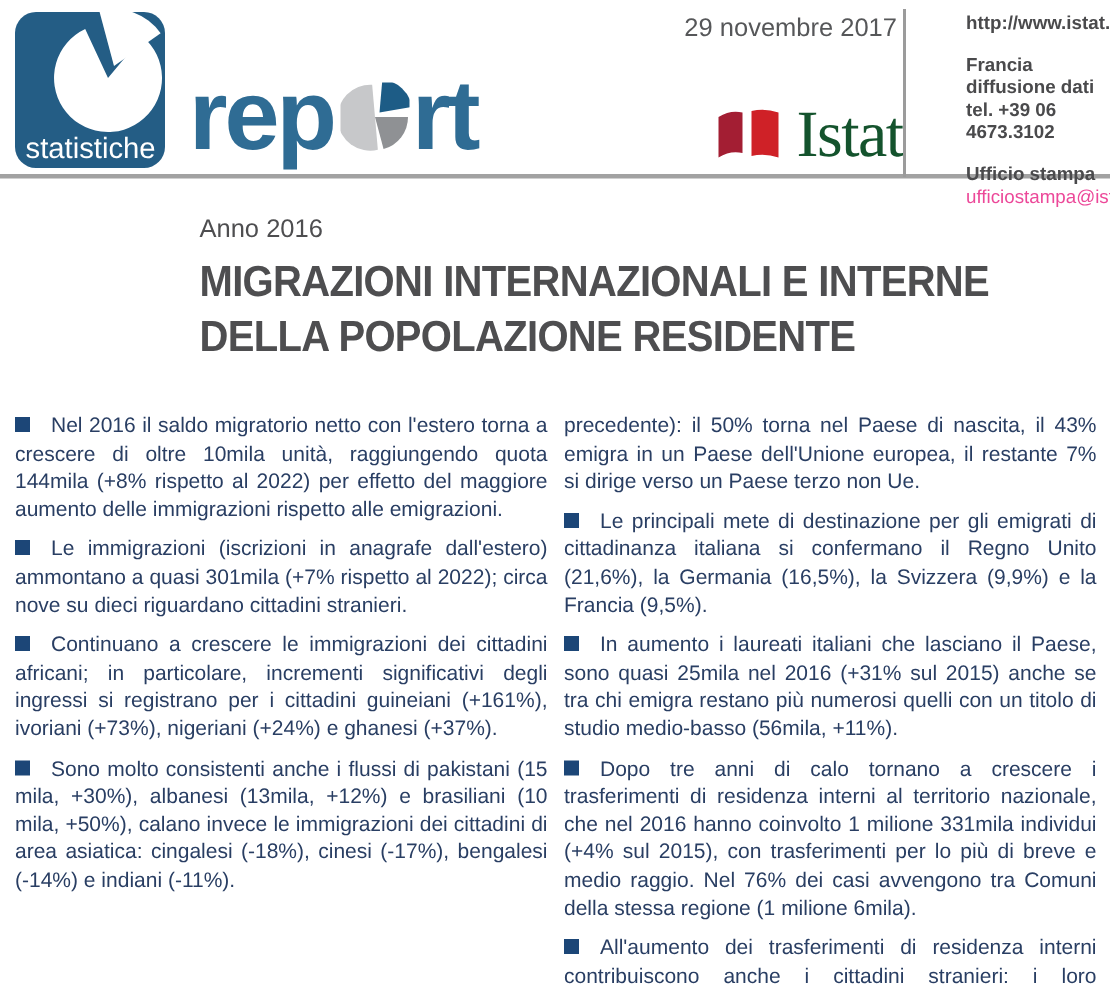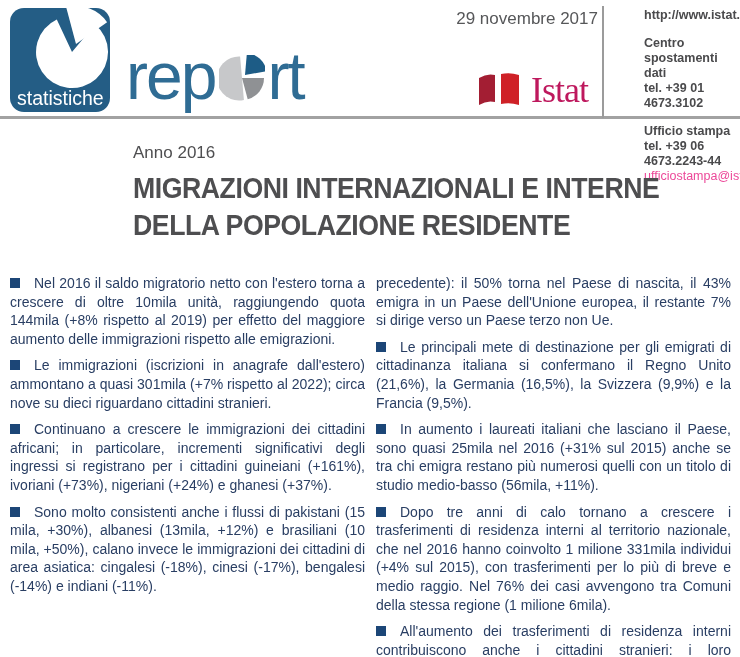--- a/index.html
+++ b/index.html
@@ -11,34 +11,34 @@
   }
 
   
   .header { position:relative; height:119px; border-bottom:3px solid #a2a2a2; }
 
   .logo-square { position:absolute; left:10px; top:8px; width:100px; height:104px; }
 
   .report-word {
     position:absolute; left:126px; top:47px;
     display:flex; align-items:flex-end;
-    color:#2f6c94; font-size:66px; font-weight:400; letter-spacing:-2px; line-height:58px;
+    color:#2f6c94; font-size:66px; font-weight:700; letter-spacing:-2px; line-height:58px;
   }
   .report-word .pie-o { margin:0 2px 4px 4px; }
 
   .header-date {
     position:absolute; left:420px; top:9px; width:178px;
     text-align:right; font-size:17px; font-weight:normal; color:#565759;
   }
 
   .istat-logo { position:absolute; left:478px; top:71px; display:flex; align-items:flex-end; }
   .istat-logo .books { margin-right:7px; }
   .istat-word {
-    font-family:"Liberation Serif", serif; font-size:36px; line-height:38px;
-    color:#be185d; letter-spacing:-1px;text-align:right;
+    font-family:"Liberation Serif", serif; font-size:44px; line-height:38px;
+    color:#14532d; letter-spacing:-1px;text-align:right;
   }
 
   .v-divider { position:absolute; left:602px; top:6px; width:2px; height:112px; background:#9b9b9b; }
 
   .contacts { position:absolute; left:613px; top:8px; width:125px; color:#4a4a4c; }
   .contacts .line { font-size:12.5px; font-weight:bold; line-height:15px;margin-left:31px; }
   .contacts .group { margin-top:13px; }
   .contacts .email { font-weight:normal; color:#ec4899; }
   .contacts a { color:inherit; text-decoration:none; }
 
@@ -99,45 +99,44 @@
       <span class="istat-word">Istat</span>
     </div>
 
     <div class="v-divider"></div>
 
     <div class="contacts">
       <div class="line">
         <a>http://www.istat.it</a>
       </div>
       <div class="group">
-        <div class="line">Centro spostamenti dati</div>
-        <div class="line">tel. +39 01 4673.3102</div>
+        <div class="line">Francia diffusione dati</div>
+        <div class="line">tel. +39 06 4673.3102</div>
       </div>
       <div class="group">
         <div class="line">Ufficio stampa</div>
-        <div class="line">tel. +39 06 4673.2243-44</div>
         <div class="line email">
           <a>ufficiostampa@istat.it</a>
         </div>
       </div>
     </div>
   </div>
 
   <div class="title-block">
     <div class="anno">Anno 2016</div>
     <div class="main-title">
       <div>MIGRAZIONI INTERNAZIONALI E INTERNE</div>
       <div>DELLA POPOLAZIONE RESIDENTE</div>
     </div>
   </div>
 
   <div class="columns">
 
     <div class="col">
-      <p><span class="bullet"></span><span>Nel 2016 il saldo migratorio netto con l'estero torna a crescere di oltre 10mila unità, raggiungendo quota 144mila (+8% rispetto al 2019) per effetto del maggiore aumento delle immigrazioni rispetto alle emigrazioni.</span></p>
+      <p><span class="bullet"></span><span>Nel 2016 il saldo migratorio netto con l'estero torna a crescere di oltre 10mila unità, raggiungendo quota 144mila (+8% rispetto al 2022) per effetto del maggiore aumento delle immigrazioni rispetto alle emigrazioni.</span></p>
       <p><span class="bullet"></span><span>Le immigrazioni (iscrizioni in anagrafe dall'estero) ammontano a quasi 301mila (+7% rispetto al 2022); circa nove su dieci riguardano cittadini stranieri.</span></p>
       <p><span class="bullet"></span><span>Continuano a crescere le immigrazioni dei cittadini africani; in particolare, incrementi significativi degli ingressi si registrano per i cittadini guineiani (+161%), ivoriani (+73%), nigeriani (+24%) e ghanesi (+37%).</span></p>
       <p><span class="bullet"></span><span>Sono molto consistenti anche i flussi di pakistani (15 mila, +30%), albanesi (13mila, +12%) e brasiliani (10 mila, +50%), calano invece le immigrazioni dei cittadini di area asiatica: cingalesi (-18%), cinesi (-17%), bengalesi (-14%) e indiani (-11%).</span></p>
 
     </div>
 
     <div class="col">
       <p><span>precedente): il 50% torna nel Paese di nascita, il 43% emigra in un Paese dell'Unione europea, il restante 7% si dirige verso un Paese terzo non Ue.</span></p>
       <p><span class="bullet"></span><span>Le principali mete di destinazione per gli emigrati di cittadinanza italiana si confermano il Regno Unito (21,6%), la Germania (16,5%), la Svizzera (9,9%) e la Francia (9,5%).</span></p>
       <p><span class="bullet"></span><span>In aumento i laureati italiani che lasciano il Paese, sono quasi 25mila nel 2016 (+31% sul 2015) anche se tra chi emigra restano più numerosi quelli con un titolo di studio medio-basso (56mila, +11%).</span></p>

